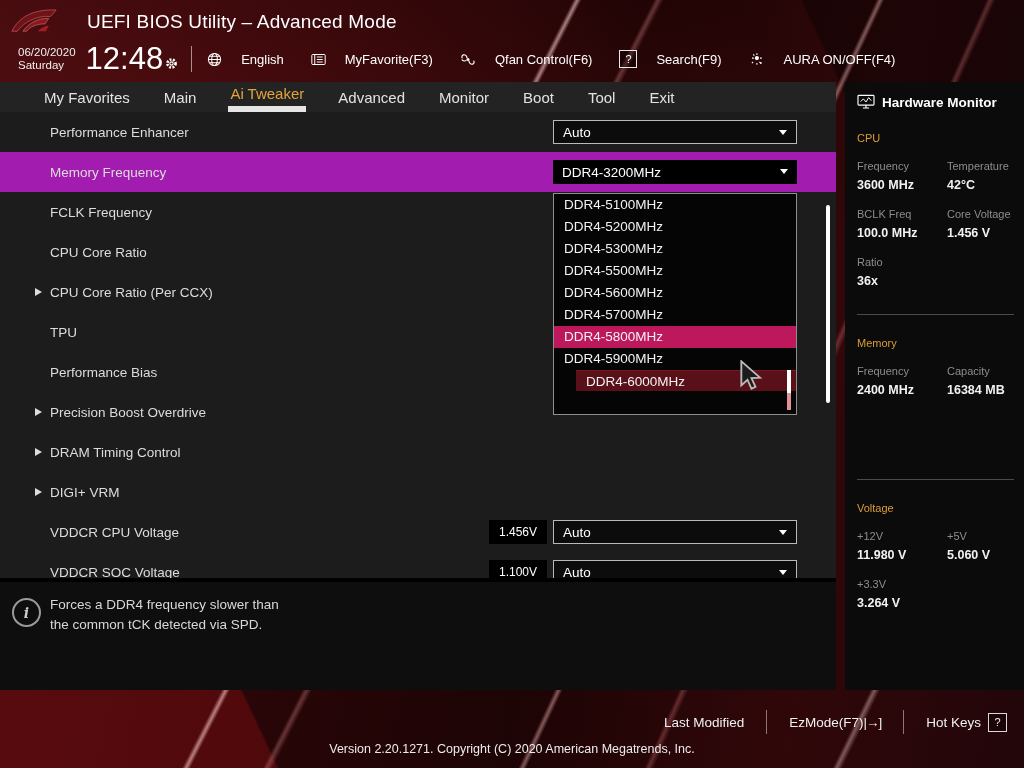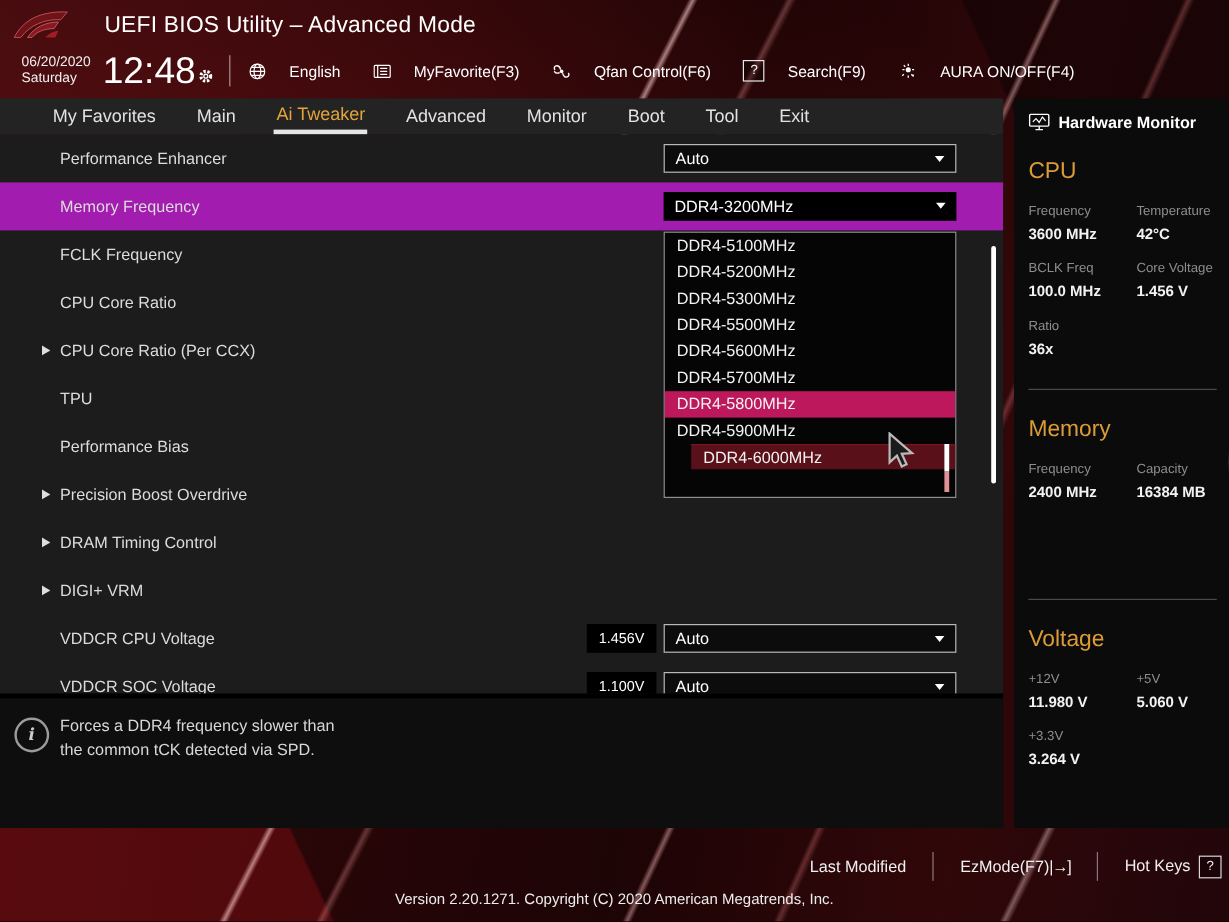--- a/index.html
+++ b/index.html
@@ -24,21 +24,21 @@
   .timeblk{font-size:31px;margin-left:10px;display:flex;align-items:flex-start;line-height:31px;}
   .gear{margin-left:2px;margin-top:1px;}
   .vdiv{width:1px;height:26px;background:rgba(255,255,255,.55);margin:0 15px 0 13px;}
   .tb-item{display:flex;align-items:center;gap:19px;font-size:13px;color:#fff;margin-right:27px;cursor:default;}
   .qbox{display:inline-flex;align-items:center;justify-content:center;width:16px;height:16px;
         border:1px solid #e8e8e8;font-size:11px;color:#fff;background:rgba(0,0,0,.25);}
   
   .nav{position:absolute;top:82px;left:0;width:836px;height:30px;background:#232323;
        display:flex;align-items:flex-end;padding-left:42px;box-sizing:border-box;gap:30px;}
   .tab{font-size:15px;color:#e2e2e2;padding:0 2px 6px 2px;line-height:17px;}
-  .tab.active{color:#e2a33c;border-bottom:4px solid #e5e5e5;padding-bottom:4px;}
+  .tab.active{color:#e2a33c;border-bottom:6px solid #e5e5e5;padding-bottom:4px;}
   
   .main{position:absolute;top:112px;left:0;width:836px;height:470px;background:#1c1c1c;overflow:hidden;}
   .srow{height:40px;position:relative;display:flex;align-items:center;padding-left:50px;
         box-sizing:border-box;color:#dcdcdc;font-size:13.5px;}
   .srow.hl{background:#a21caf;}
   .subarrow{position:absolute;left:35px;top:16px;width:0;height:0;
             border-left:7px solid #dedede;border-top:4.5px solid transparent;border-bottom:4.5px solid transparent;}
   .select{position:absolute;left:553px;top:8px;width:244px;height:24px;box-sizing:border-box;
           display:flex;align-items:center;padding-left:9px;font-size:13.5px;color:#fff;}
   .select.bordered{background:#0c0c0c;border:1px solid #b9b9b9;}
@@ -54,33 +54,33 @@
   .opt{height:22px;line-height:22px;padding-left:10px;font-size:13.5px;color:#f2f2f2;}
   .opt.hov{background:#be185d;}
   .opt.sel{background:#5a1019;border-top:1px solid #7a161e;height:21px;line-height:21px;box-sizing:border-box;margin-left:22px;}
   .dd-scroll{position:absolute;right:5px;top:176px;width:4px;}
   .dd-thumb-a{width:4px;height:23px;background:#fff;}
   .dd-thumb-b{width:4px;height:17px;background:#e09297;}
   
   .hw{position:absolute;left:845px;top:82px;width:179px;height:608px;background:#0b0b0b;box-sizing:border-box;
       padding:12px 0 0 12px;color:#cfcfcf;}
   .hw-head{display:flex;align-items:center;gap:7px;color:#fff;font-size:13.5px;font-weight:700;}
-  .hw-title{color:#db9c37;font-size:19px;margin-top:22px;margin-bottom:16px;}
+  .hw-title{color:#db9c37;font-size:11px;margin-top:22px;margin-bottom:16px;}
   .hw-grid{display:grid;grid-template-columns:90px auto;row-gap:16px;}
   .hw-label{font-size:11px;color:#8d8d8d;margin-bottom:6px;}
   .hw-value{font-size:12.5px;color:#f2f2f2;font-weight:700;}
   .hw-divider{border-top:1px solid #4a4a4a;margin:26px 10px 0 0;}
   .gap-large{margin-top:82px;}
   
   .info{position:absolute;left:0;top:578px;width:836px;height:112px;background:#0e0e0e;border-top:4px solid #000;box-sizing:border-box;}
   .info-icon{position:absolute;left:12px;top:16px;width:25px;height:25px;border:2px solid #9b9b9b;border-radius:50%;
              color:#cdcdcd;font:italic 700 14px "DejaVu Serif",serif;display:flex;align-items:center;justify-content:center;}
   .info-text{position:absolute;left:50px;top:13px;font-size:13.5px;color:#d8d8d8;line-height:20px;}
   
-  .bottombar{position:absolute;right:6px;top:710px;display:flex;align-items:center;gap:22px;color:#f0f0f0;font-size:13.5px;}
+  .bottombar{position:absolute;right:17px;top:710px;display:flex;align-items:center;gap:22px;color:#f0f0f0;font-size:13.5px;}
   .bb-div{width:1px;height:24px;background:rgba(255,255,255,.45);}
   .ez-icon{letter-spacing:-1px;font-size:13.5px;}
   .hk-box{display:inline-flex;align-items:center;justify-content:center;width:17px;height:17px;
           border:1px solid #d8d8d8;font-size:11px;margin-left:7px;background:rgba(0,0,0,.25);}
   .version{position:absolute;left:0;top:742px;width:100%;text-align:center;color:#ececec;font-size:12.5px;}
   .cursor{position:absolute;left:738px;top:360px;z-index:10;}
 </style>
 </head>
 <body>
 

